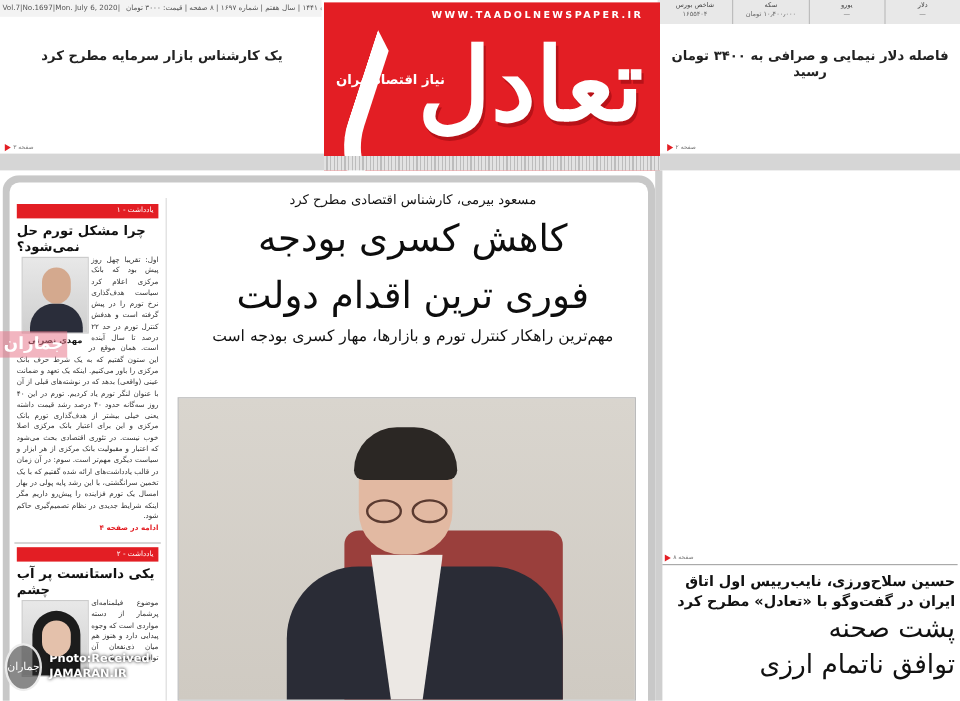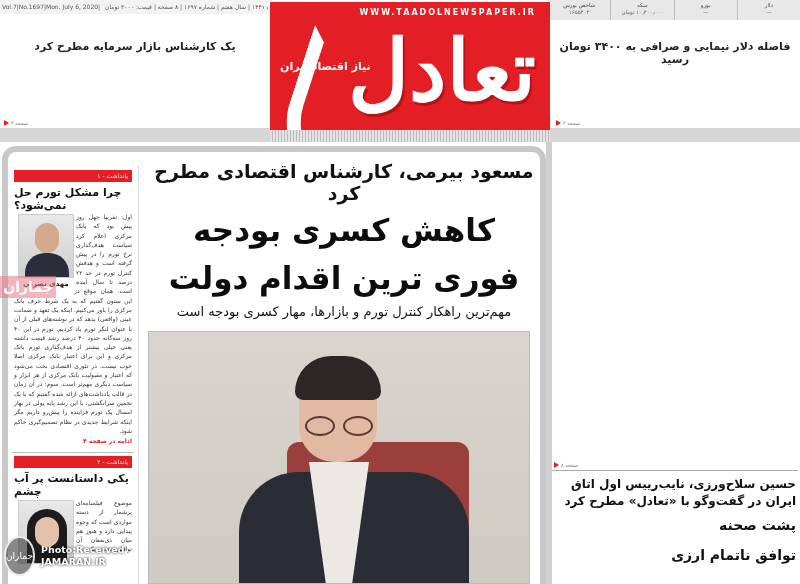--- a/index.html
+++ b/index.html
@@ -78,22 +78,22 @@
   }
 
   
   .center-panel {
     position: absolute; left: 2px; top: 146px; width: 544px; height: 440px;
     border: 6px solid #c8c8c8; border-radius: 14px 14px 0 0; border-bottom: none; background: #fff;
   }
   .lead {
     position: absolute; left: 150px; top: 152px; width: 388px; direction: rtl; text-align: center;
   }
-  .lead .kicker { font-size: 19px; font-weight: bold; color: #111; margin-top: 8px; }
-  .lead .headline { font-size: 31px; font-weight: bold; line-height: 44px; margin-top: 4px; color: #0d0d0d; }
+  .lead .kicker { font-size: 11px; font-weight: normal; color: #111; margin-top: 8px; }
+  .lead .headline { font-size: 31px; font-weight: normal; line-height: 44px; margin-top: 4px; color: #0d0d0d; }
   .lead .sub { font-size: 13px; font-weight: normal; margin-top: 4px; color: #111; }
 
   .photo {
     position: absolute; left: 148px; top: 331px; width: 382px; height: 253px;
     background: linear-gradient(180deg, #d9d5ce 0%, #cfcac2 100%); overflow: hidden;
     border: 1px solid #bbb;
   }
   .photo .chair {
     position: absolute; left: 138px; top: 110px; width: 182px; height: 150px;
     background: #9a3f3c; border-radius: 12px 12px 0 0;
@@ -154,21 +154,21 @@
   .col-divider { position: absolute; left: 12px; width: 122px; height: 1px; background: #bbb; }
   .vrule { position: absolute; left: 138px; top: 165px; width: 1px; height: 419px; background: #ddd; }
 
   
   .right-story { position: absolute; left: 552px; top: 150px; width: 244px; direction: rtl; text-align: right; }
   .right-story .kicker { font-size: 15px; font-weight: bold; line-height: 20px; color: #111; }
   .right-story .headline { font-size: 46px; font-weight: bold; line-height: 62px; margin-top: 6px; color: #000; }
   .right-sep { position: absolute; left: 552px; top: 470px; width: 246px; height: 1px; background: #aaa; }
   .right-story2 { position: absolute; left: 552px; top: 476px; width: 244px; direction: rtl; text-align: right; }
   .right-story2 .kicker { font-size: 12px; font-weight: bold; line-height: 17px; }
-  .right-story2 .headline { font-size: 14px; font-weight: bold; line-height: 30px; }
+  .right-story2 .headline { font-size: 22px; font-weight: normal; line-height: 30px; }
   .right-gutter { position: absolute; left: 546px; top: 142px; width: 6px; height: 442px; background: #cfcfcf; }
 
   
   .watermark {
     position: absolute; left: 4px; top: 532px; width: 120px; height: 48px;
     display: flex; align-items: center; gap: 6px;
   }
   .watermark .emblem {
     width: 40px; height: 40px; border-radius: 50%; border: 2px solid rgba(255,255,255,.85);
     background: rgba(40,40,40,.55); color: #fff; font-size: 9px; display: flex; align-items: center; justify-content: center;

